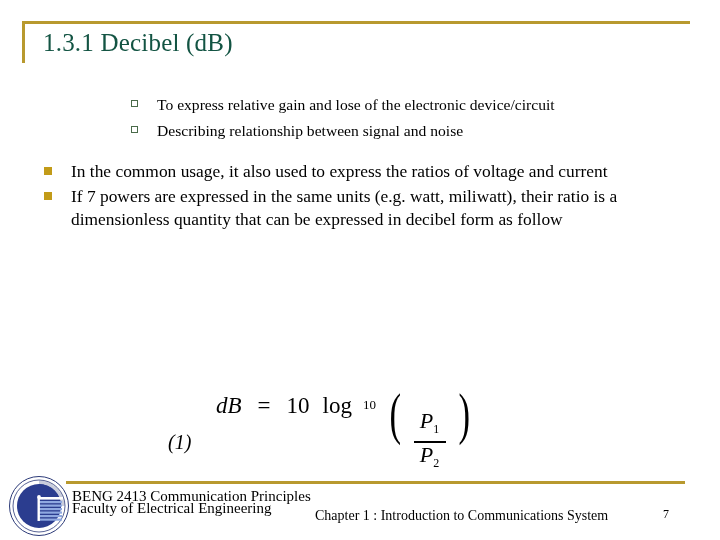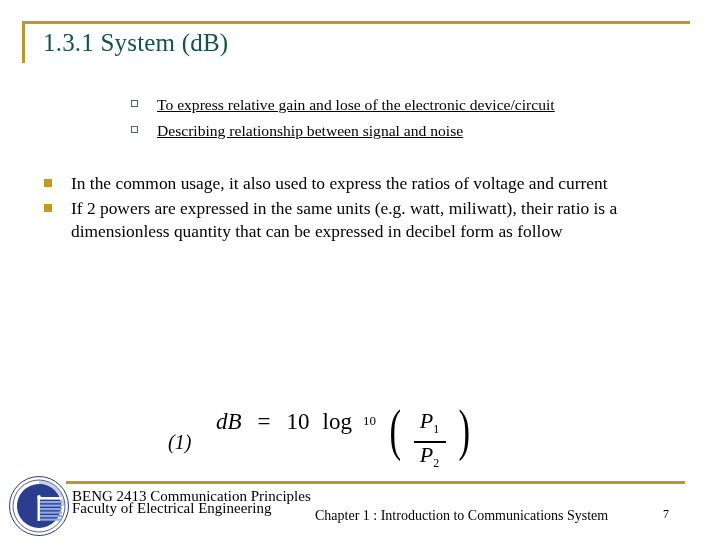--- a/index.html
+++ b/index.html
@@ -63,23 +63,22 @@
     left: 2px;
     top: 7px;
     width: 8px;
     height: 8px;
     background: #c29b18;
   }
 
   
   ul.lvl2 {
     list-style: none;
-    margin: 18px 0 28px 0;
+    margin: 18px 0 16px 0;
     padding: 0 0 0 88px;
-    text-decoration: underline;
   }
   li.b2 {
     position: relative;
     padding-left: 27px;
     font-size: 15.6px;
     line-height: 26px;
   }
   li.b2 > .marker {
     position: absolute;
     left: 1px;
@@ -132,21 +131,21 @@
     line-height: 40px;
     font-weight: 300;
     transform: scaleX(0.62);
     position: relative;
     top: 1px;
   }
   #frac {
     display: inline-flex;
     flex-direction: column;
     align-items: center;
-    margin: 0 -1px;
+    margin: 16px -1px;
     position: relative;
     top: 0px;
   }
   #frac .num, #frac .den {
     font-style: italic;
     font-size: 22px;
     line-height: 22px;
     padding: 1px 4px;
   }
   #frac .num sub, #frac .den sub {
@@ -195,21 +194,21 @@
     left: 663px;
     top: 507px;
     font-size: 12px;
     color: #000;
   }
 </style>
 </head>
 <body>
 
 <div id="title-area">
-  <div id="page-title">1.3.1 System (dB)</div>
+  <div id="page-title">1.3.1 Decibel (dB)</div>
 </div>
 
 <div id="content">
 
   <ul class="lvl1">
 
 
   </ul>
 
   <ul class="lvl2">
@@ -223,21 +222,21 @@
     </li>
   </ul>
 
   <ul class="lvl1 gap-before-3">
     <li class="b1">
       <span class="marker"></span>
       <span>In the common usage, it also used to express the ratios of voltage and current</span>
     </li>
     <li class="b1">
       <span class="marker"></span>
-      <span>If  2  powers are expressed in the same units (e.g. watt, miliwatt), their ratio is a dimensionless quantity that can be expressed in decibel form as follow</span>
+      <span>If  7  powers are expressed in the same units (e.g. watt, miliwatt), their ratio is a dimensionless quantity that can be expressed in decibel form as follow</span>
     </li>
   </ul>
 
 </div>
 
 <div id="equation-row">
   <div id="eq-number">(1)</div>
   <div id="equation">
     <span class="ital">dB</span>
     <span style="margin:0 6px">=</span>

